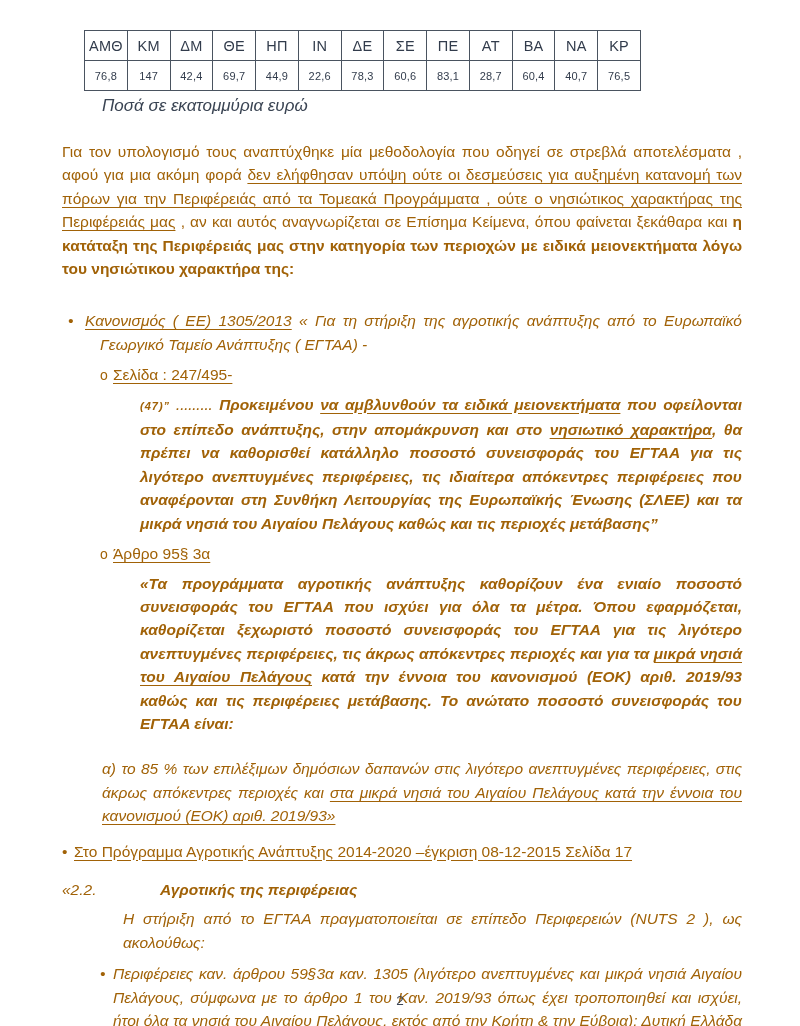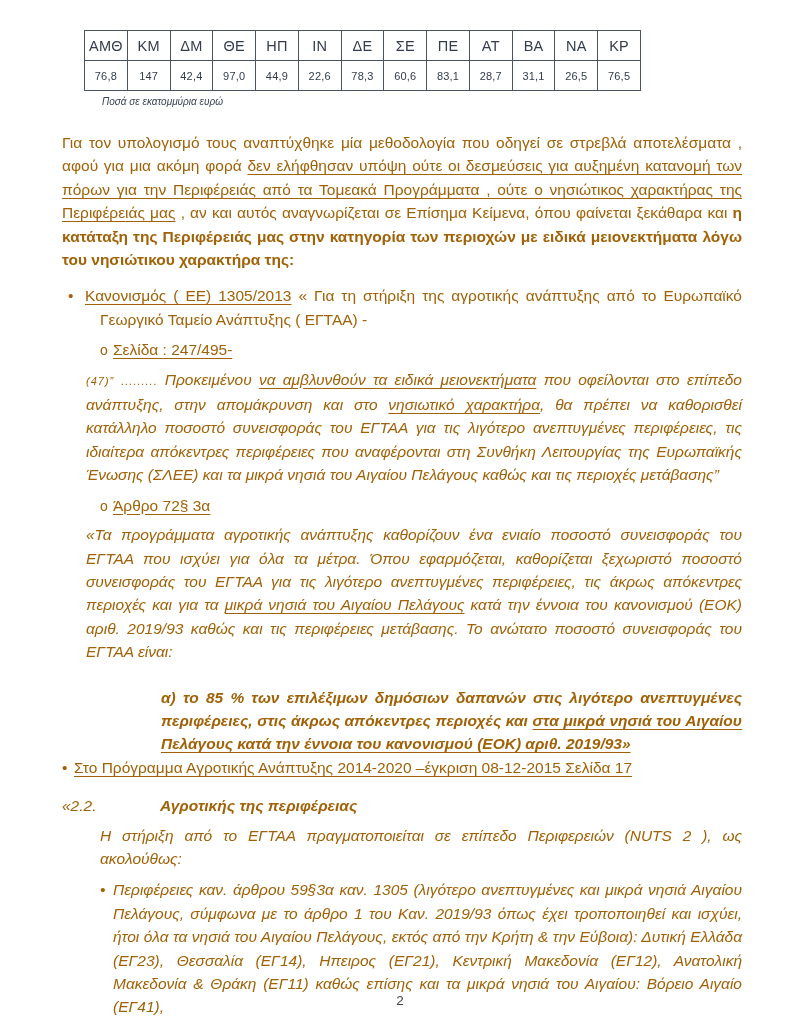--- a/index.html
+++ b/index.html
@@ -30,49 +30,49 @@
     height:30px;
     padding:1px 0;
     letter-spacing:0.2px;
     white-space:nowrap;
     overflow:hidden;
   }
   tr.hdr td { font-size:14.5px; }
   .tbl-caption {
     margin:5px 0 0 18px;
     font-style:italic;
-    font-size:10px;
+    font-size:17px;
     color:#3a4453;
   }
 
   
   .para {
     font-size:15.5px;
     line-height:23.4px;
     text-align:justify;
     color:#a16207;
   }
   .u  { text-decoration:underline; text-underline-offset:2.5px; }
   .b  { font-weight:700; }
   .sm { font-size:11px; letter-spacing:1px; }
   .it { font-style:italic; }
 
   .p-main   { margin-top:24px; }
-  .li1      { margin-top:13px; padding-left:38px; text-indent:-32px; }
+  .li1      { margin-top:29px; padding-left:38px; text-indent:-32px;font-style:italic; }
   .li1 .marker { display:inline-block; width:17px; text-indent:0; }
   .li2      { margin-top:7px; margin-left:38px; padding-left:13px; text-indent:-13px; }
   .li2 .marker { display:inline-block; width:13px; text-indent:0; font-size:14px; }
-  .quote    { margin-top:5px; margin-left:24px; }
-  .quote-a  { margin-top:22px; margin-left:99px;font-weight:bold; }
-  .li0      { padding-left:12px; text-indent:-12px; }
+  .quote    { margin-top:5px; margin-left:78px;font-weight:bold; }
+  .quote-a  { margin-top:22px; margin-left:40px; }
+  .li0      { margin-top:12px; padding-left:12px; text-indent:-12px; }
   .li0 .marker { display:inline-block; width:12px; text-indent:0; }
   .section-line { margin-top:15px; font-style:italic; }
   .section-num  { display:inline-block; width:98px; font-weight:400;font-style:italic; }
   .section-title{ font-weight:700; }
-  .section-body { margin-top:6px; margin-left:38px; }
+  .section-body { margin-top:6px; margin-left:61px; }
   .li3      { margin-top:8px; margin-left:38px; padding-left:13px; text-indent:-13px; }
   .li3 .marker { display:inline-block; width:13px; text-indent:0; }
 
   .page-number {
     position:absolute;
     bottom:18px; left:0; right:0;
     text-align:center;
     font-size:13.5px;
     color:#3a4453;
   }
@@ -98,50 +98,50 @@
               <td>ΠΕ</td>
               <td>ΑΤ</td>
               <td>ΒΑ</td>
               <td>ΝΑ</td>
               <td>ΚΡ</td>
             </tr>
           <tr class="val">
               <td>76,8</td>
               <td>147</td>
               <td>42,4</td>
-              <td>97,0</td>
+              <td>69,7</td>
               <td>44,9</td>
               <td>22,6</td>
               <td>78,3</td>
               <td>60,6</td>
               <td>83,1</td>
               <td>28,7</td>
-              <td>31,1</td>
-              <td>26,5</td>
+              <td>60,4</td>
+              <td>40,7</td>
               <td>76,5</td>
             </tr>
         </tbody>
       </table>
       <div class="tbl-caption">Ποσά σε εκατομμύρια ευρώ</div>
     </div>
 
     <p class="para p-main"><span>Για τον υπολογισμό τους αναπτύχθηκε μία μεθοδολογία που οδηγεί σε στρεβλά αποτελέσματα , αφού για μια ακόμη φορά </span><span class="u">δεν ελήφθησαν υπόψη ούτε οι δεσμεύσεις για αυξημένη κατανομή των πόρων για την Περιφέρειάς από τα Τομεακά Προγράμματα , ούτε ο νησιώτικος χαρακτήρας της Περιφέρειάς μας</span><span> , αν και αυτός αναγνωρίζεται σε Επίσημα Κείμενα, όπου φαίνεται ξεκάθαρα και </span><span class="b">η κατάταξη της Περιφέρειάς μας στην κατηγορία των περιοχών με ειδικά μειονεκτήματα  λόγω του νησιώτικου χαρακτήρα της:</span></p>
 
     <p class="para li1">
       <span class="marker">•</span><span><span class="u">Κανονισμός ( ΕΕ) 1305/2013</span><span> « Για τη στήριξη της αγροτικής ανάπτυξης από το Ευρωπαϊκό Γεωργικό Ταμείο Ανάπτυξης ( ΕΓΤΑΑ) -</span></span>
     </p>
 
     <p class="para li2">
       <span class="marker">o</span><span><span class="u">Σελίδα : 247/495-</span></span>
     </p>
 
     <p class="para quote it"><span class="sm">(47)” ......... </span><span>Προκειμένου </span><span class="u">να αμβλυνθούν τα ειδικά μειονεκτήματα</span><span> που οφείλονται στο επίπεδο ανάπτυξης, στην απομάκρυνση και στο </span><span class="u">νησιωτικό χαρακτήρα</span><span>, θα πρέπει να καθορισθεί κατάλληλο ποσοστό συνεισφοράς του ΕΓΤΑΑ για τις λιγότερο ανεπτυγμένες περιφέρειες, τις ιδιαίτερα απόκεντρες περιφέρειες που αναφέρονται στη Συνθήκη Λειτουργίας της Ευρωπαϊκής Ένωσης (ΣΛΕΕ) και τα μικρά νησιά του Αιγαίου Πελάγους καθώς και τις περιοχές μετάβασης”</span></p>
 
     <p class="para li2">
-      <span class="marker">o</span><span><span class="u">Άρθρο 72§ 3α</span></span>
+      <span class="marker">o</span><span><span class="u">Άρθρο 95§ 3α</span></span>
     </p>
 
     <p class="para quote it"><span>«Τα προγράμματα αγροτικής ανάπτυξης καθορίζουν ένα ενιαίο ποσοστό συνεισφοράς του ΕΓΤΑΑ που ισχύει για όλα τα μέτρα. Όπου εφαρμόζεται, καθορίζεται ξεχωριστό ποσοστό συνεισφοράς του ΕΓΤΑΑ για τις λιγότερο ανεπτυγμένες περιφέρειες, τις άκρως απόκεντρες περιοχές και για τα </span><span class="u">μικρά νησιά του Αιγαίου Πελάγους</span><span> κατά την έννοια του κανονισμού (ΕΟΚ) αριθ. 2019/93 καθώς και τις περιφέρειες μετάβασης. Το ανώτατο ποσοστό συνεισφοράς του ΕΓΤΑΑ είναι:</span></p>
 
     <p class="para quote-a it"><span>α) το 85 % των επιλέξιμων δημόσιων δαπανών στις λιγότερο ανεπτυγμένες περιφέρειες, στις άκρως απόκεντρες περιοχές και </span><span class="u">στα μικρά νησιά του Αιγαίου Πελάγους κατά την έννοια του κανονισμού (ΕΟΚ) αριθ. 2019/93»</span></p>
 
     <p class="para li0">
       <span class="marker">•</span><span><span class="u">Στο Πρόγραμμα Αγροτικής Ανάπτυξης 2014-2020 –έγκριση 08-12-2015 Σελίδα 17</span></span>
     </p>
 

